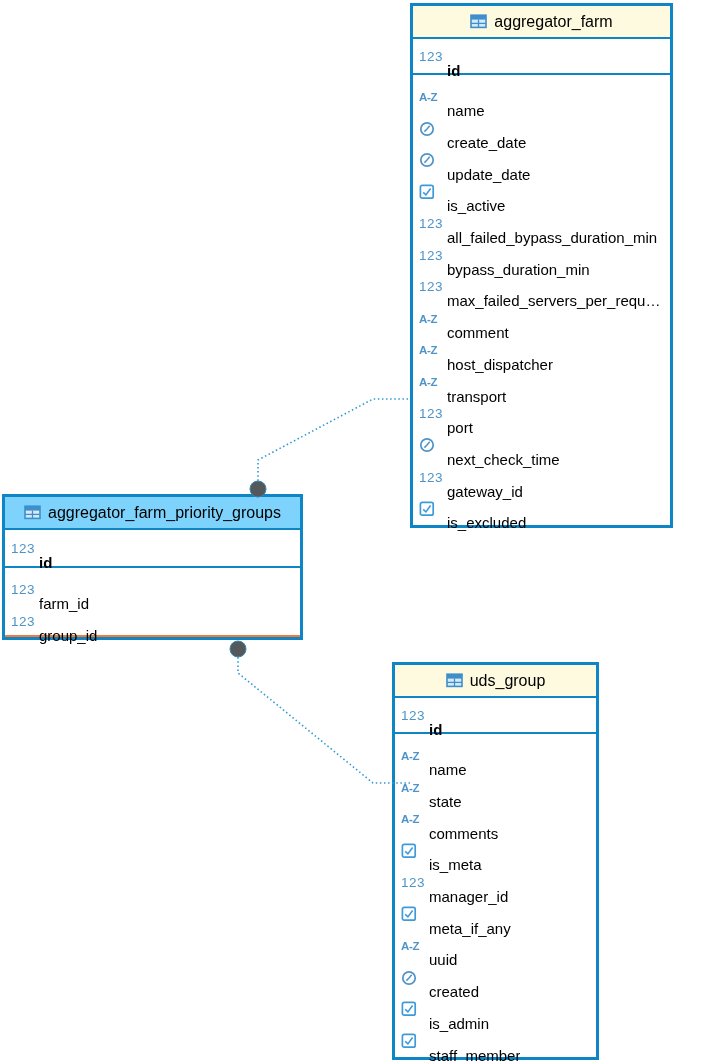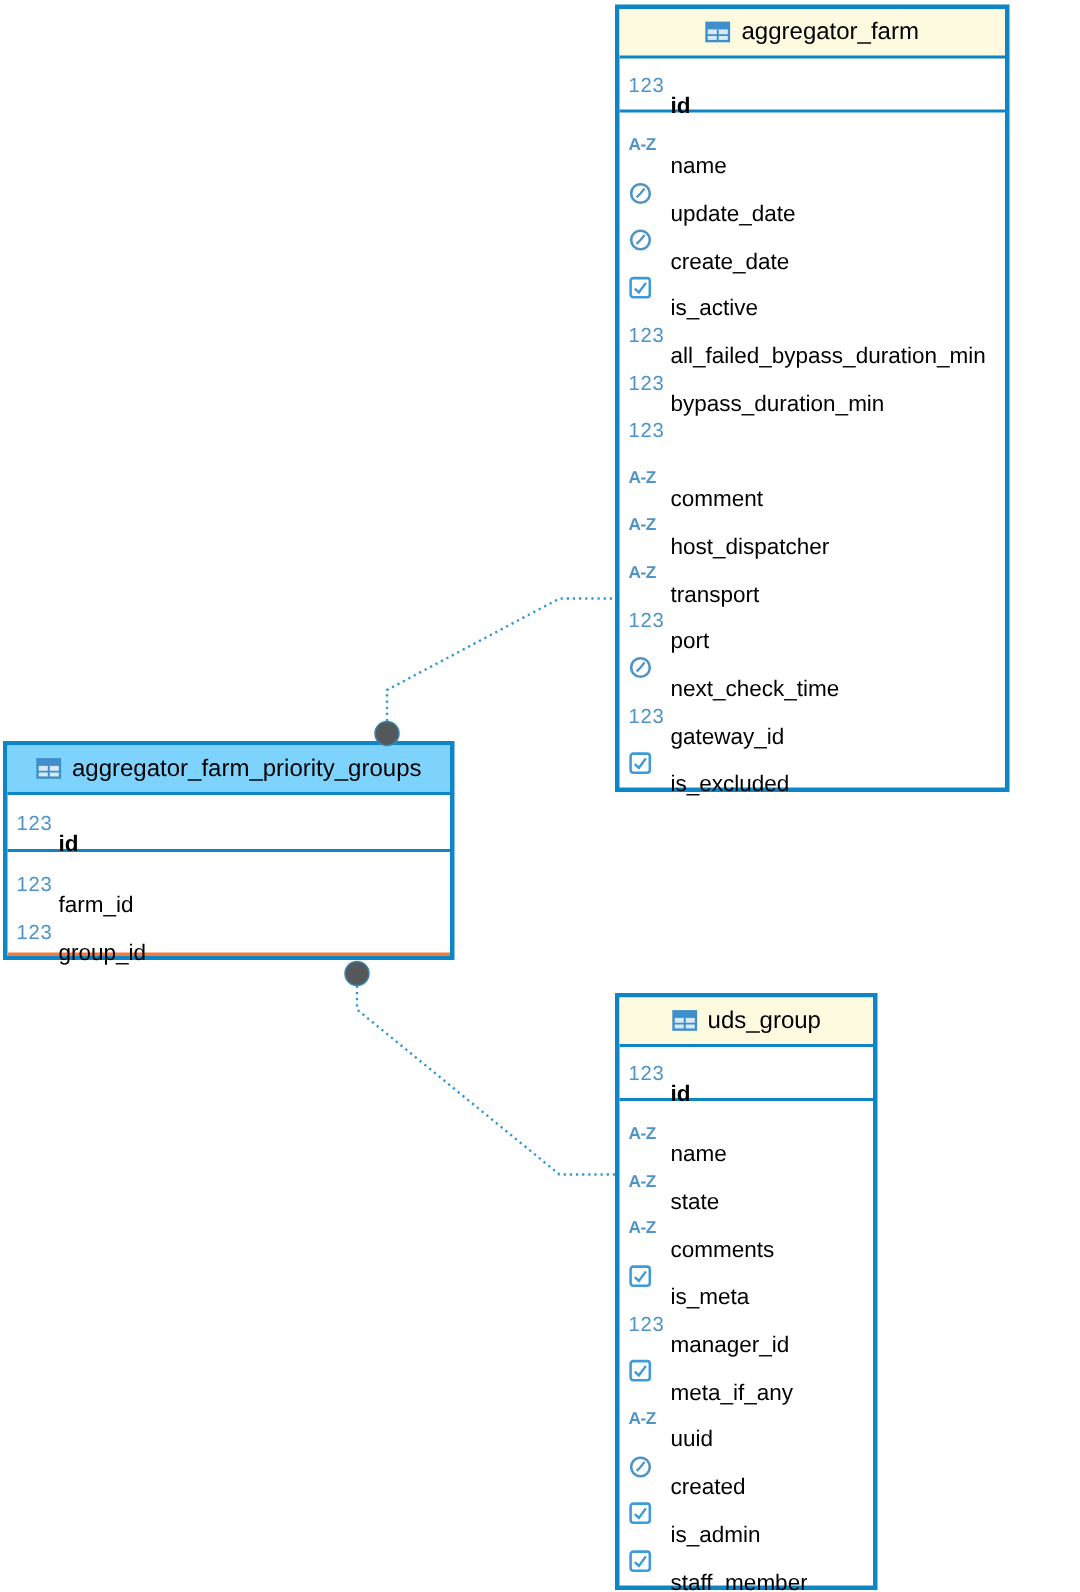--- a/index.html
+++ b/index.html
@@ -26,21 +26,21 @@
   .row{height:31.7px;display:flex;align-items:center;padding:0 6px;font-size:15px;white-space:nowrap;}
   .row.pk .cname{font-weight:bold;}
   .ticon{width:28px;flex:0 0 28px;display:flex;align-items:center;justify-content:flex-start;color:#4e94c8;}
   .tnum{font-size:13.5px;letter-spacing:0.5px;}
   .taz{font-size:11.5px;font-weight:bold;letter-spacing:-0.3px;}
   .cname{overflow:hidden;text-overflow:ellipsis;margin-top:28px;}
 
   #t-farm{left:410px;top:3px;width:263px;}
   #t-pg{left:2px;top:494px;width:301px;}
   #t-pg .pksec .row{height:36px;}
-  #t-uds{left:410px;top:662px;width:175px;}
+  #t-uds{left:392px;top:662px;width:207px;}
 </style>
 </head>
 <body>
 
 <svg width="0" height="0" style="position:absolute">
   <defs>
     <g id="icon-clock">
       <circle cx="8" cy="8" r="6.2" fill="none" stroke="#4e94c8" stroke-width="1.7"></circle>
       <path d="M5.4 10.6 L8 8 L10.7 4.7" fill="none" stroke="#4e94c8" stroke-width="1.5"></path>
     </g>
@@ -76,48 +76,49 @@
       <div class="row">
         <span class="ticon taz">A-Z</span>
         <span class="cname">name</span>
       </div>
       <div class="row">
         <span class="ticon">
             <svg width="16" height="16" viewBox="0 0 16 16">
               <use href="#icon-clock"></use>
             </svg>
           </span>
+        <span class="cname">create_date</span>
+      </div>
+      <div class="row">
+        <span class="ticon">
+            <svg width="16" height="16" viewBox="0 0 16 16">
+              <use href="#icon-clock"></use>
+            </svg>
+          </span>
         <span class="cname">update_date</span>
       </div>
       <div class="row">
         <span class="ticon">
             <svg width="16" height="16" viewBox="0 0 16 16">
-              <use href="#icon-clock"></use>
-            </svg>
-          </span>
-        <span class="cname">create_date</span>
-      </div>
-      <div class="row">
-        <span class="ticon">
-            <svg width="16" height="16" viewBox="0 0 16 16">
               <use href="#icon-check"></use>
             </svg>
           </span>
         <span class="cname">is_active</span>
       </div>
       <div class="row">
         <span class="ticon tnum">123</span>
         <span class="cname">all_failed_bypass_duration_min</span>
       </div>
       <div class="row">
         <span class="ticon tnum">123</span>
         <span class="cname">bypass_duration_min</span>
       </div>
       <div class="row">
         <span class="ticon tnum">123</span>
+        <span class="cname">max_failed_servers_per_request</span>
       </div>
       <div class="row">
         <span class="ticon taz">A-Z</span>
         <span class="cname">comment</span>
       </div>
       <div class="row">
         <span class="ticon taz">A-Z</span>
         <span class="cname">host_dispatcher</span>
       </div>
       <div class="row">

